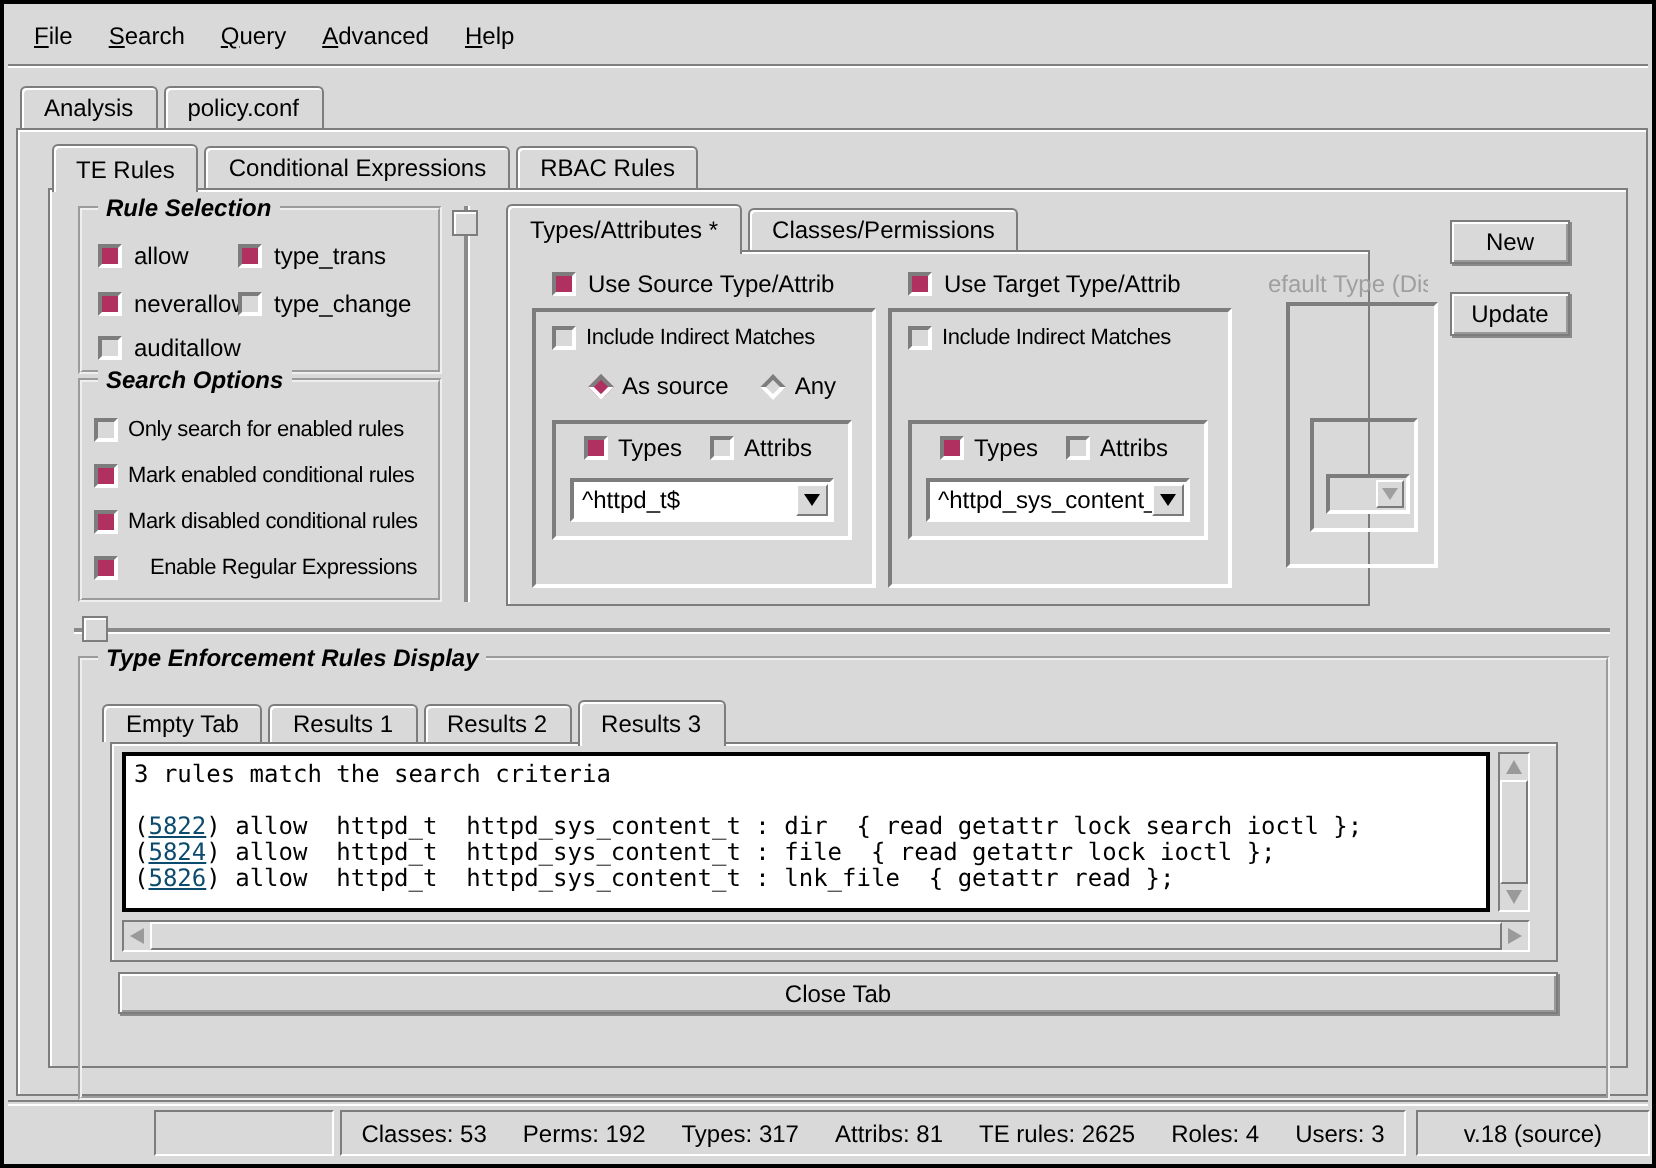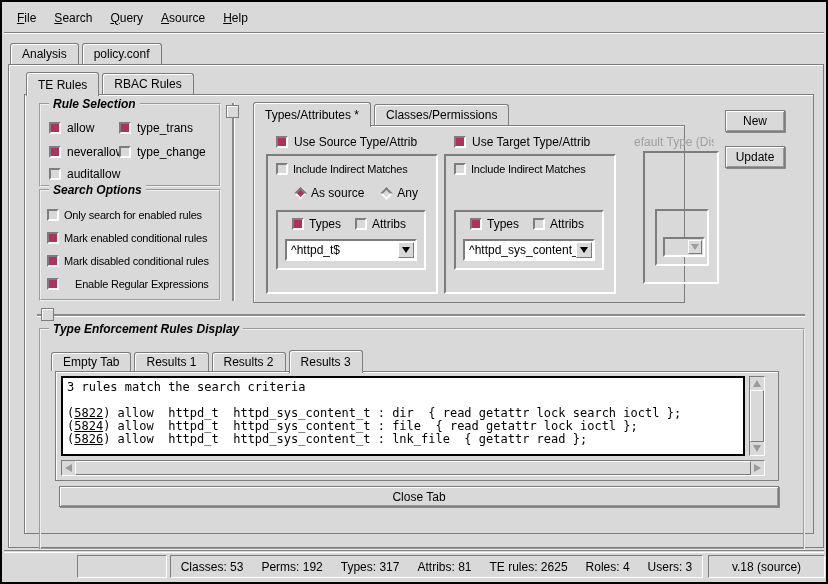--- a/index.html
+++ b/index.html
@@ -102,21 +102,21 @@
     position: absolute; width: 13px; height: 13px; background: #d9d9d9;
     border: 1px solid #7d7d7d; box-shadow: inset 1px 1px 0 #fff;
   }
 
   
   .textarea {
     position: absolute; background: #fff; border: 2px solid #000;
     padding: 3px 0 12px 4px; overflow: hidden;
   }
   .tline { white-space: pre; font-family: "DejaVu Sans Mono", monospace; font-size: 12px; line-height: 13px; height: 13px; }
-  .tline a { color: #000000; text-decoration: underline; }
+  .tline a { color: #0c4a6e; text-decoration: underline; }
 
   
   .sb { position: absolute; background: #d9d9d9; border: 1px solid; border-color: #7d7d7d #fff #fff #7d7d7d; display: flex; }
   .sb-v { flex-direction: column; }
   .sb-h { flex-direction: row; }
   .sb-btn { width: 13px; height: 13px; display: flex; align-items: center; justify-content: center; flex: 0 0 auto; }
   .tri-up { width: 0; height: 0; border-left: 4px solid transparent; border-right: 4px solid transparent; border-bottom: 7px solid #9a9a9a; }
   .tri-dn { width: 0; height: 0; border-left: 4px solid transparent; border-right: 4px solid transparent; border-top: 7px solid #9a9a9a; }
   .tri-lf { width: 0; height: 0; border-top: 4px solid transparent; border-bottom: 4px solid transparent; border-right: 7px solid #9a9a9a; }
   .tri-rt { width: 0; height: 0; border-top: 4px solid transparent; border-bottom: 4px solid transparent; border-left: 7px solid #9a9a9a; }
@@ -133,32 +133,33 @@
 
   .dis-label { position: absolute; color: #9f9f9f; white-space: nowrap; overflow: hidden; }
 </style>
 </head>
 <body>
 
 <div class="menubar">
   <div class="menu-item"><span class="u">F</span><span>ile</span></div>
   <div class="menu-item"><span class="u">S</span><span>earch</span></div>
   <div class="menu-item"><span class="u">Q</span><span>uery</span></div>
-  <div class="menu-item"><span class="u">A</span><span>source</span></div>
+  <div class="menu-item"><span class="u">A</span><span>dvanced</span></div>
   <div class="menu-item"><span class="u">H</span><span>elp</span></div>
 </div>
 
 <div class="tabs" style="left:8px; top:36px; height:27px;">
   <div class="tab">Analysis</div>
   <div class="tab">policy.conf</div>
 </div>
 <div class="nbframe" style="left:6px; top:62px; width:816px; height:484px;"></div>
 
 <div class="tabs" style="left:24px; top:68px; height:25px;">
   <div class="tab active" style="height:24px;">TE Rules</div>
+  <div class="tab">Conditional Expressions</div>
   <div class="tab">RBAC Rules</div>
 </div>
 <div class="nbframe" style="left:22px; top:92px; width:790px; height:440px;">
 
   <div class="lframe" style="left:14px; top:8px; width:182px; height:84px;">
     <span class="lf-title">Rule Selection</span>
     <div class="row" style="left:8px; top:16px;">
       <span class="cb on"></span>
       <span>allow</span>
     </div>

